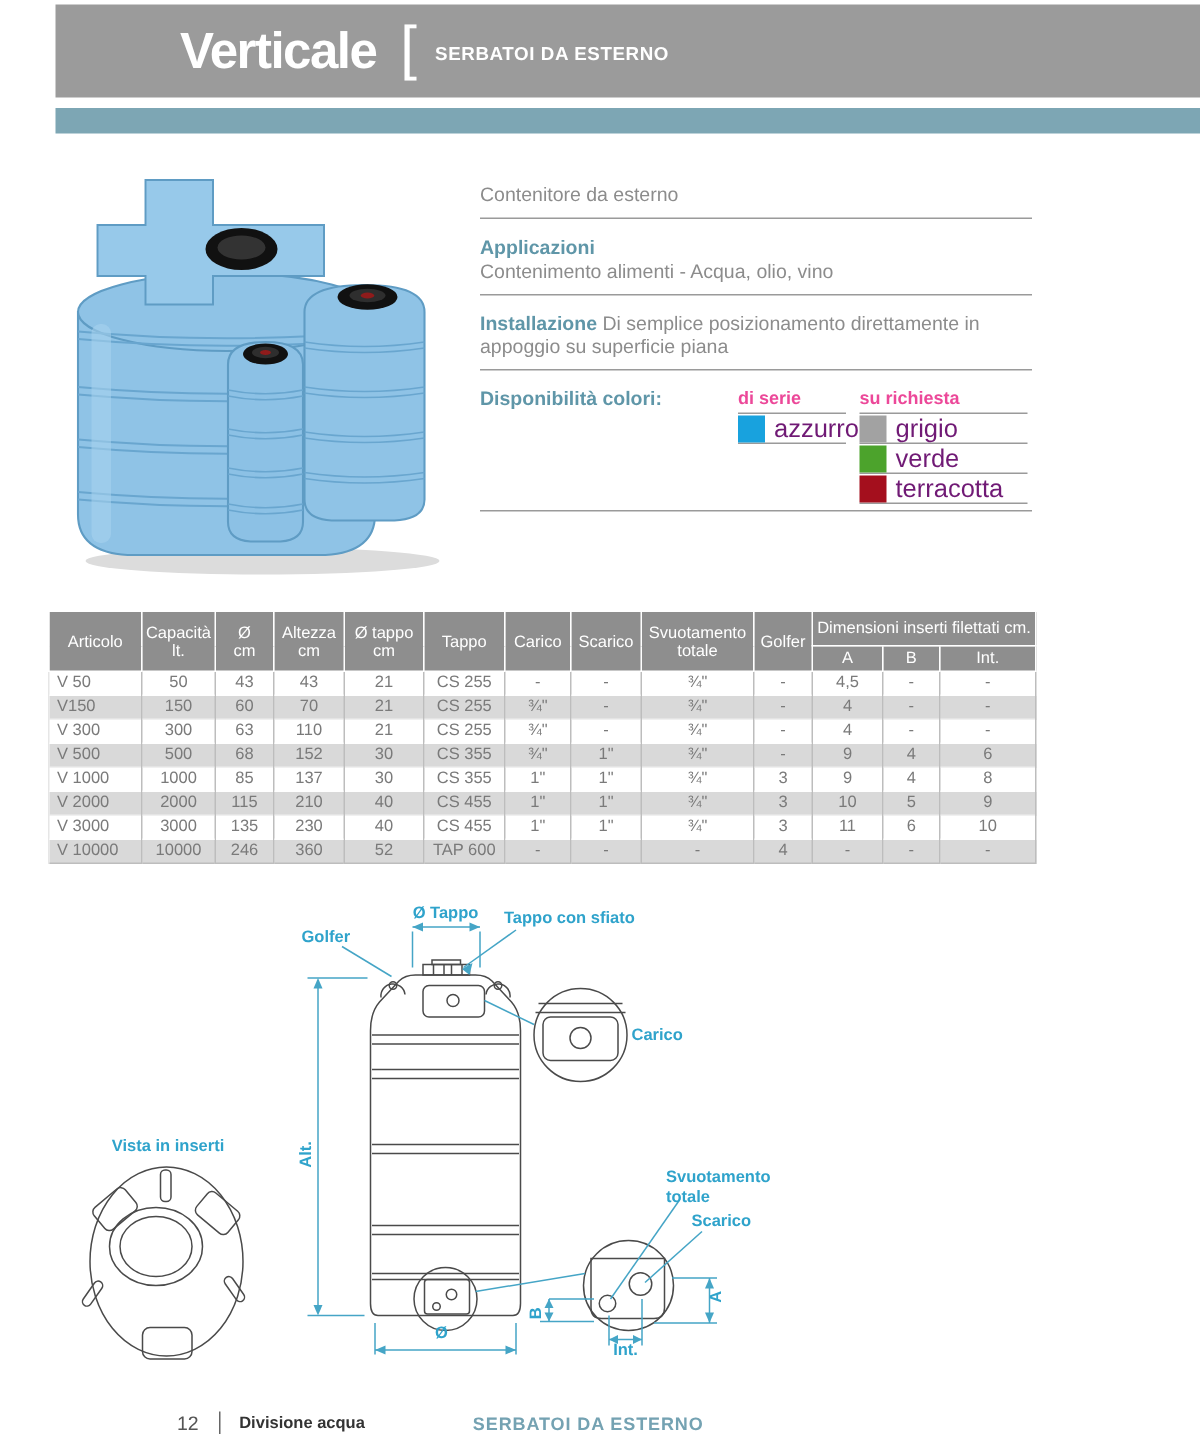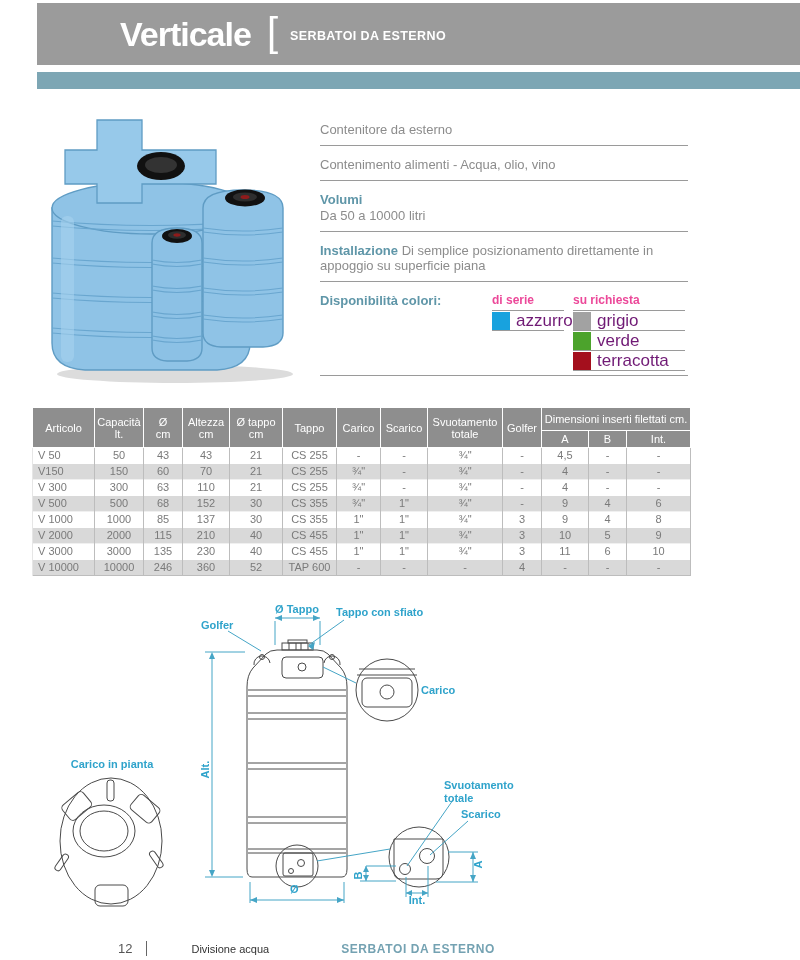--- a/index.html
+++ b/index.html
@@ -51,21 +51,21 @@
   .diagram { position:absolute; left:30px; top:595px; width:770px; height:335px; }
   .dlabel { position:absolute; color:#2fa3cb; font-size:11px; font-weight:bold; line-height:13px; white-space:nowrap; }
   .dlabel.center { text-align:center; }
   .dlabel.wrap { white-space:normal; }
   .rot { transform:rotate(-90deg); transform-origin:center; }
 
   
   .footer { position:absolute; left:118px; top:941px; display:flex; align-items:center; }
   .pnum { font-size:13px; color:#555; }
   .fsep { width:0; height:15px; border-left:1.5px solid #666; margin:0 12px 0 14px; }
-  .division { font-size:11px; font-weight:normal; color:#333;margin-left:32px; }
+  .division { font-size:11px; font-weight:bold; color:#333; }
   .fsection { font-size:12px; font-weight:bold; color:#74a2b2; letter-spacing:.6px; margin-left:72px; }
 </style>
 </head>
 <body>
 
 <div class="page">
 
   <div class="bar-gray">
     <span class="title">Verticale</span>
     <span class="bracket">[</span>
@@ -124,25 +124,22 @@
           <path d="M117,232 Q142,237 167,232"></path>
       </g>
     </svg>
   </div>
 
   <div class="info">
     <div class="sec">
       <span class="t">Contenitore da esterno</span>
     </div>
     <div class="sec">
+      <span class="h block">Applicazioni</span>
       <span class="t">Contenimento alimenti - Acqua, olio, vino</span>
-    </div>
-    <div class="sec">
-      <span class="h block">Volumi</span>
-      <span class="t">Da 50 a 10000 litri</span>
     </div>
     <div class="sec">
       <span class="h">Installazione</span>
       <span class="t">Di semplice posizionamento direttamente in appoggio su superficie piana</span>
     </div>
     <div class="sec colors-sec">
       <span class="h">Disponibilità colori:</span>
       <div class="color-col col-diserie">
         <div class="col-header">di serie</div>
         <div class="color-row">
@@ -428,21 +425,21 @@
         <polygon points="406,893 412,890 412,896"></polygon>
           <polygon points="428,893 422,890 422,896"></polygon>
         <polygon points="308,646 315,642 313,650"></polygon>
       </g>
     </svg>
     
     <div class="dlabel center" style="left:236px; top:8px; width:62px;">Ø Tappo</div>
     <div class="dlabel" style="left:306px; top:11px;">Tappo con sfiato</div>
     <div class="dlabel" style="left:171px; top:24px;">Golfer</div>
     <div class="dlabel" style="left:391px; top:89px;">Carico</div>
-    <div class="dlabel center" style="left:31px; top:163px; width:102px;">Carico in pianta</div>
+    <div class="dlabel center" style="left:31px; top:163px; width:102px;">Vista in inserti</div>
     <div class="dlabel rot" style="left:160px; top:162px; width:30px;">Alt.</div>
     <div class="dlabel" style="left:260px; top:288px;">Ø</div>
     <div class="dlabel wrap" style="left:414px; top:184px; width:88px;">Svuotamento totale</div>
     <div class="dlabel" style="left:431px; top:213px;">Scarico</div>
     <div class="dlabel rot" style="left:442px; top:261px; width:12px;">A</div>
     <div class="dlabel rot" style="left:322px; top:272px; width:12px;">B</div>
     <div class="dlabel center" style="left:374px; top:299px; width:26px;">Int.</div>
   </div>
 
   <div class="footer">

